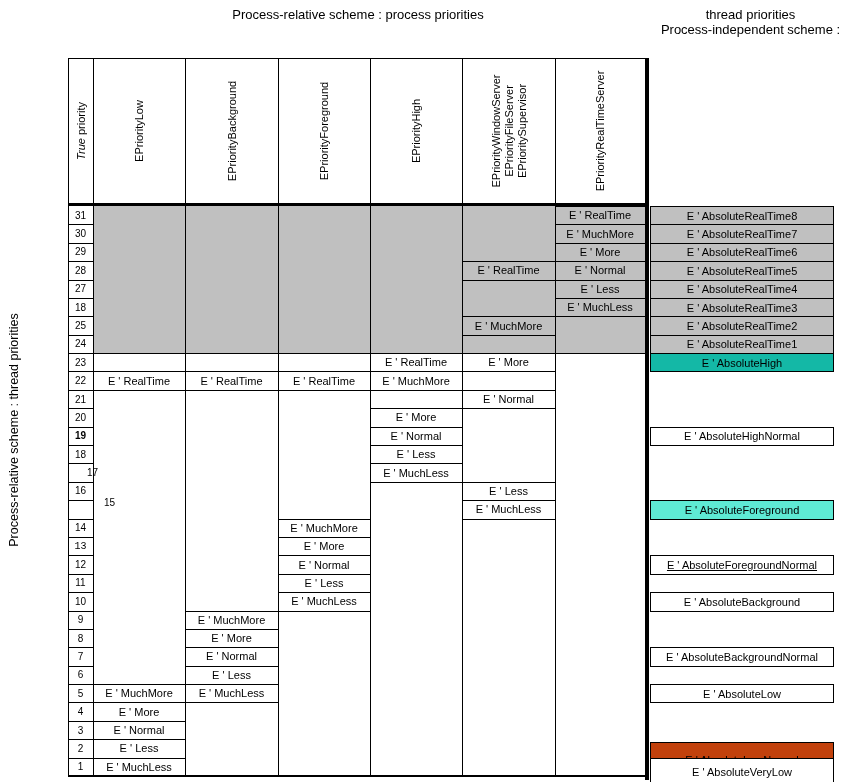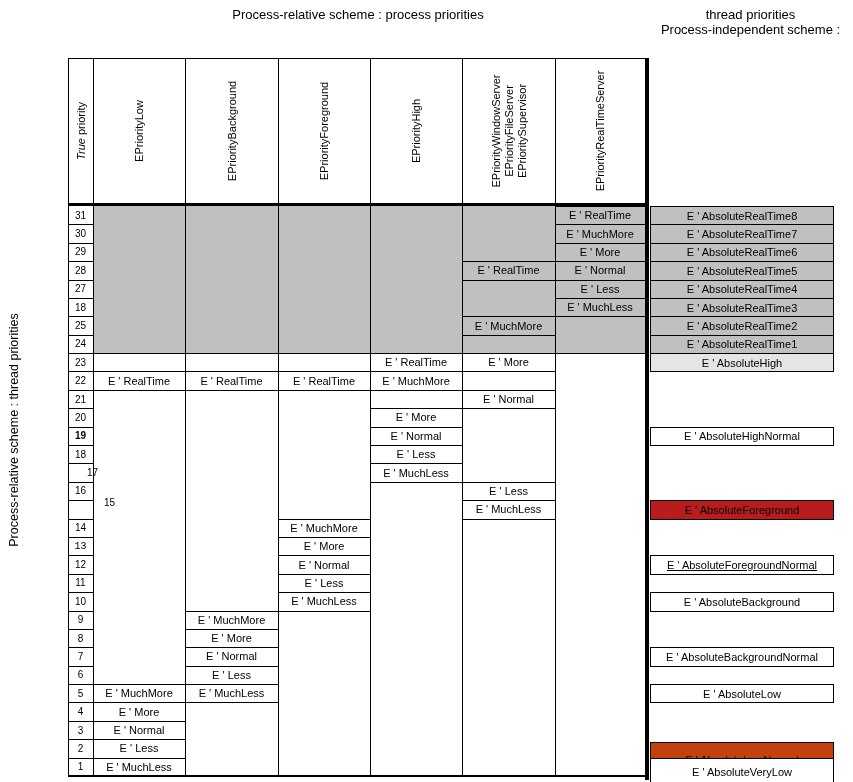--- a/index.html
+++ b/index.html
@@ -227,23 +227,23 @@
     <div style="left: 555px; top: 316.323px; width: 90px; height: 1px; background: rgb(0, 0, 0); position: absolute;"></div>
     <div class="cell-label" style="left: 555px; top: 297.935px; width: 90px; height: 18.3871px; display: flex; align-items: center; justify-content: center; position: absolute;">E ' MuchLess</div>
     <div class="absbox" style="left: 650px; top: 206px; width: 184px; height: 19.3871px; background: rgb(192, 192, 192); position: absolute;">E ' AbsoluteRealTime8</div>
     <div class="absbox" style="left: 650px; top: 224.387px; width: 184px; height: 19.3871px; background: rgb(192, 192, 192); position: absolute;">E ' AbsoluteRealTime7</div>
     <div class="absbox" style="left: 650px; top: 242.774px; width: 184px; height: 19.3871px; background: rgb(192, 192, 192); position: absolute;">E ' AbsoluteRealTime6</div>
     <div class="absbox" style="left: 650px; top: 261.161px; width: 184px; height: 19.3871px; background: rgb(192, 192, 192); position: absolute;">E ' AbsoluteRealTime5</div>
     <div class="absbox" style="left: 650px; top: 279.548px; width: 184px; height: 19.3871px; background: rgb(192, 192, 192); position: absolute;">E ' AbsoluteRealTime4</div>
     <div class="absbox" style="left: 650px; top: 297.935px; width: 184px; height: 19.3871px; background: rgb(192, 192, 192); position: absolute;">E ' AbsoluteRealTime3</div>
     <div class="absbox" style="left: 650px; top: 316.323px; width: 184px; height: 19.3871px; background: rgb(192, 192, 192); position: absolute;">E ' AbsoluteRealTime2</div>
     <div class="absbox" style="left: 650px; top: 334.71px; width: 184px; height: 19.3871px; background: rgb(192, 192, 192); position: absolute;">E ' AbsoluteRealTime1</div>
-    <div class="absbox" style="left: 650px; top: 353.097px; width: 184px; height: 19.3871px; background: #e5e5e5; position: absolute;">E ' AbsoluteHigh</div>
+    <div class="absbox" style="left: 650px; top: 353.097px; width: 184px; height: 19.3871px; background: #14b8a6; position: absolute;">E ' AbsoluteHigh</div>
     <div class="absbox" style="left: 650px; top: 426.645px; width: 184px; height: 19.3871px; background: rgb(255, 255, 255); position: absolute;">E ' AbsoluteHighNormal</div>
-    <div class="absbox" style="left: 650px; top: 500.194px; width: 184px; height: 19.3871px; background: #b91c1c; position: absolute;">E ' AbsoluteForeground</div>
+    <div class="absbox" style="left: 650px; top: 500.194px; width: 184px; height: 19.3871px; background: #5eead4; position: absolute;">E ' AbsoluteForeground</div>
     <div class="absbox" style="left: 650px; top: 555.355px; width: 184px; height: 19.3871px; background: rgb(255, 255, 255); position: absolute; text-decoration: underline;">E ' AbsoluteForegroundNormal</div>
     <div class="absbox" style="left: 650px; top: 592.129px; width: 184px; height: 19.3871px; background: rgb(255, 255, 255); position: absolute;">E ' AbsoluteBackground</div>
     <div class="absbox" style="left: 650px; top: 647.29px; width: 184px; height: 19.3871px; background: rgb(255, 255, 255); position: absolute;">E ' AbsoluteBackgroundNormal</div>
     <div class="absbox" style="left: 650px; top: 684.065px; width: 184px; height: 19.3871px; background: rgb(255, 255, 255); position: absolute;">E ' AbsoluteLow</div>
     <div class="absbox" style="left: 650px; top: 742px; width: 184px; height: 35px; background: #c2410c; position: absolute;">E ' AbsoluteLowNormal</div>
     <div class="absbox" style="left: 650px; top: 757.613px; width: 184px; height: 29px; background: rgb(255, 255, 255); position: absolute;">E ' AbsoluteVeryLow</div>
     <div class="rot-anchor" style="left: 80.5px; top: 130.5px; position: absolute;">
       <span class="rot"><i>True</i><span> priority</span></span>
     </div>
     <div class="rot-anchor" style="left: 139px; top: 130.5px; position: absolute;">

